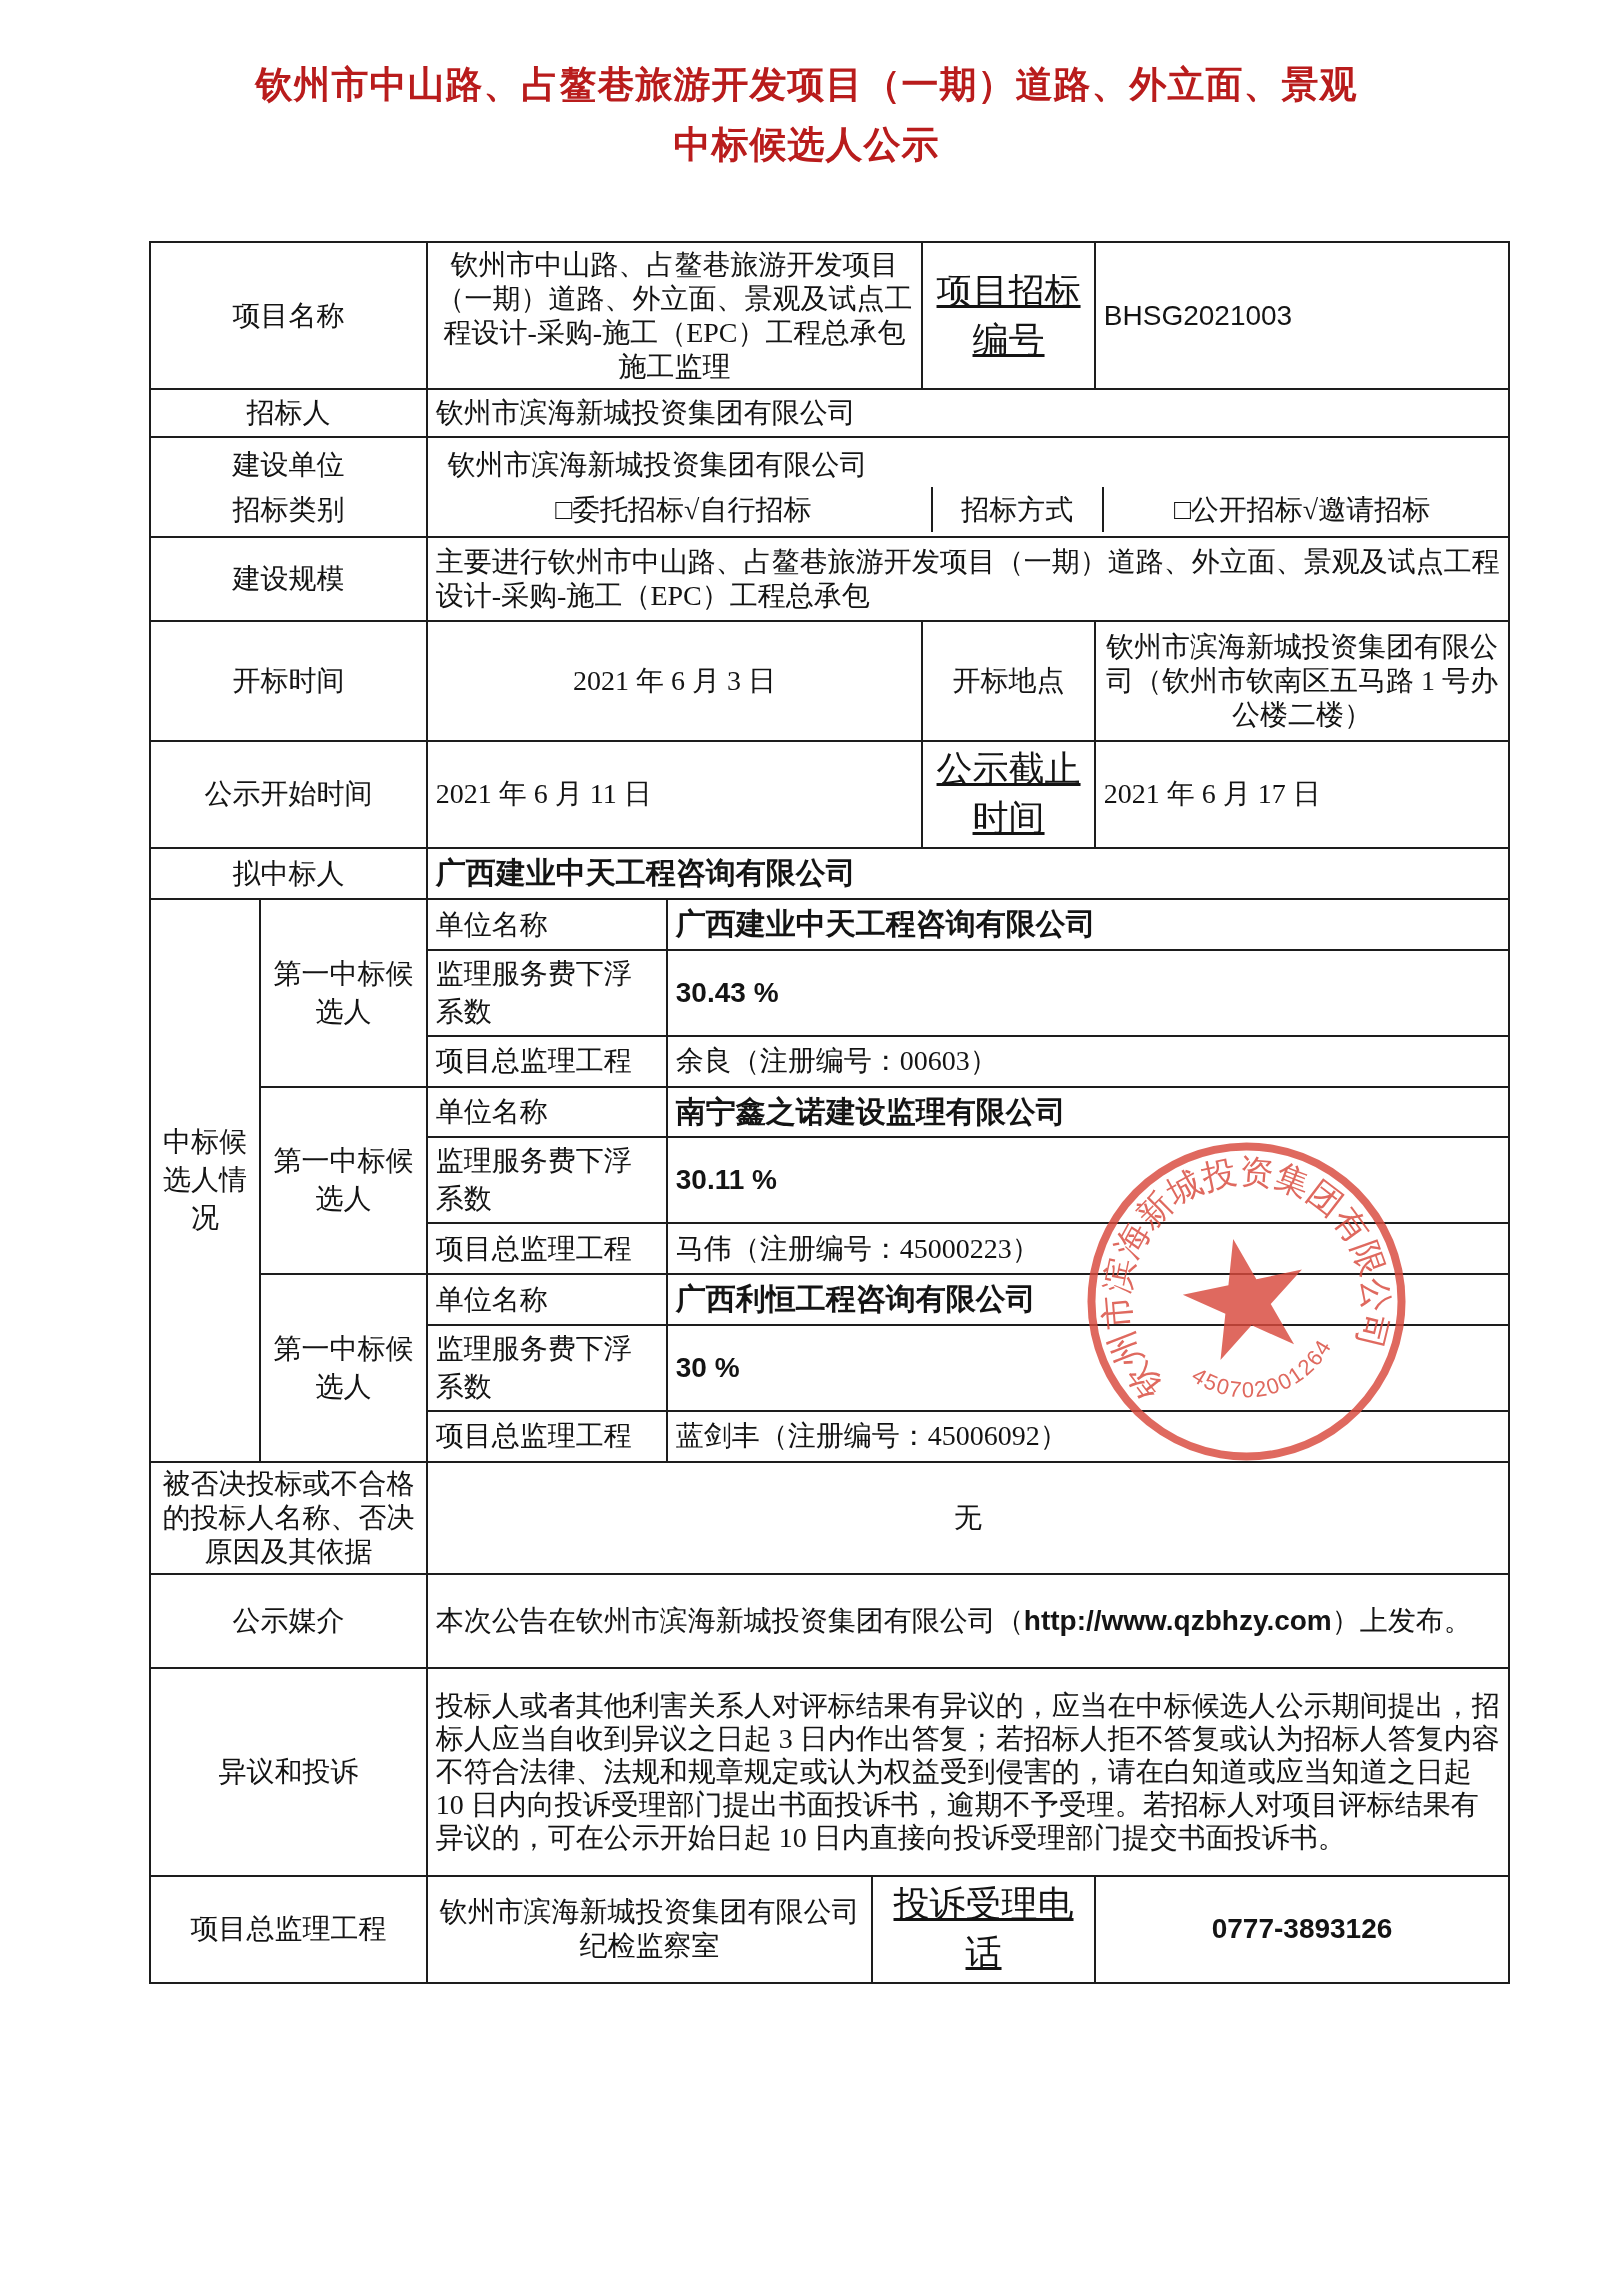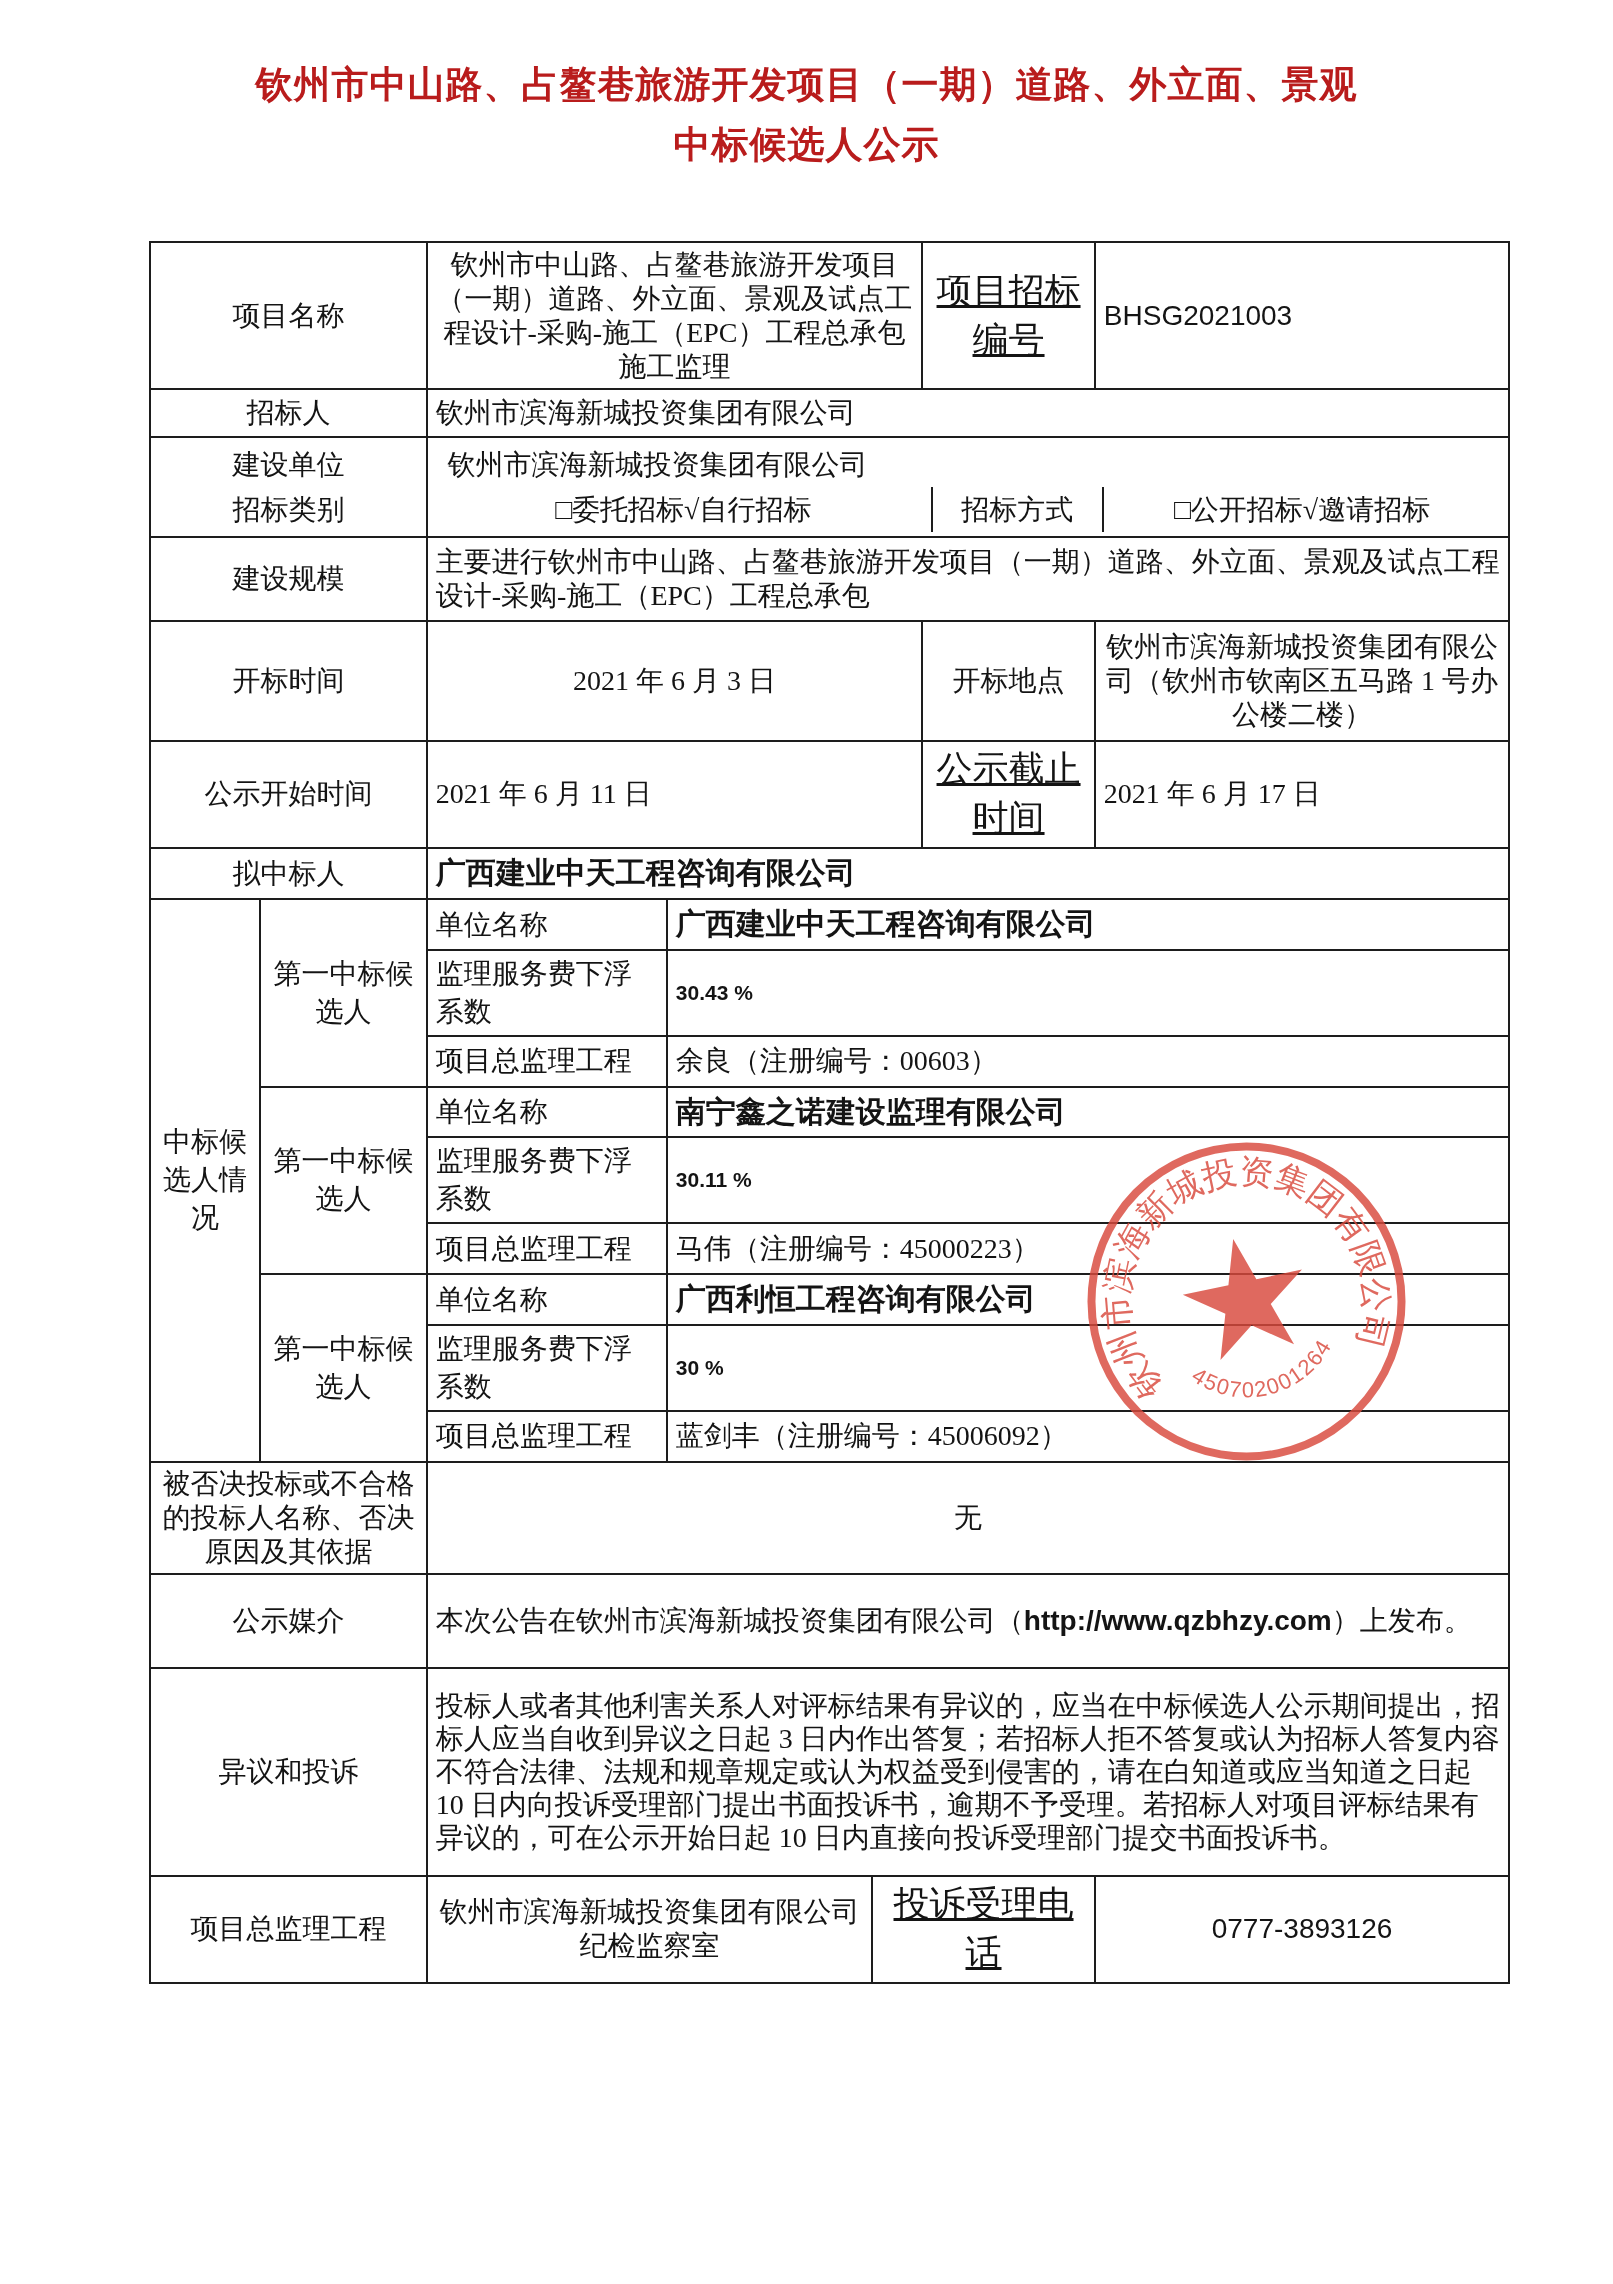--- a/index.html
+++ b/index.html
@@ -29,21 +29,21 @@
   table.main td{
     border:2px solid #1d1d1d;
     vertical-align:middle;
     padding:3.9px 7.8px;
     overflow:hidden;
   }
   td.lbl{text-align:center;padding:3.9px 3.9px;}
   td.val{text-align:left;padding-left:11.8px;}
   td.valc{text-align:center;}
   .bold{font-weight:bold;font-size:30px;}
-  .rate{font-weight:bold;font-size:21px;font-family:"Liberation Sans", sans-serif;}
+  .rate{font-weight:bold;font-size:28px;font-family:"Liberation Sans", sans-serif;}
   .latin{font-family:"Liberation Sans", sans-serif;font-size:28px;}
   td.tight{padding:2px 1px;font-size:36px;text-decoration:underline;}
   td.nopad{padding:0;}
   
   .stack2 > div{height:45px;line-height:45px;}
   .comborow{display:flex;flex-direction:column;width:100%;}
   .comborow .r1{height:45px;line-height:45px;text-align:left;padding-left:11.8px;}
   .comborow .r2{height:45px;line-height:45px;display:flex;}
   .comborow .r2 .seg1{width:495px;text-align:center;}
   .comborow .r2 .seg2{width:173px;text-align:center;border-left:2px solid #1d1d1d;border-right:2px solid #1d1d1d;box-sizing:border-box;}
@@ -191,21 +191,21 @@
 
     <tr style="height:208px">
       <td colspan="2" class="lbl">异议和投诉</td>
       <td colspan="5" class="objtext">投标人或者其他利害关系人对评标结果有异议的，应当在中标候选人公示期间提出，招标人应当自收到异议之日起 3 日内作出答复；若招标人拒不答复或认为招标人答复内容不符合法律、法规和规章规定或认为权益受到侵害的，请在白知道或应当知道之日起 10 日内向投诉受理部门提出书面投诉书，逾期不予受理。若招标人对项目评标结果有异议的，可在公示开始日起 10 日内直接向投诉受理部门提交书面投诉书。</td>
     </tr>
 
     <tr style="height:98px">
       <td colspan="2" class="lbl">项目总监理工程</td>
       <td colspan="2" class="valc para">钦州市滨海新城投资集团有限公司纪检监察室</td>
       <td colspan="2" class="lbl tight">投诉受理电话</td>
-      <td class="valc latin" style="font-weight:normal;">0777-3893126</td>
+      <td class="valc latin" style="font-weight:bold;">0777-3893126</td>
     </tr>
   </tbody>
     </table>
 
   <svg class="stamp" viewBox="0 0 345 345">
     <g transform="rotate(-12 172.5 172.5)">
       <circle cx="172.5" cy="172.5" r="155" fill="none" stroke-width="8" stroke="#d9493c"></circle>
       <polygon points="172.5,108.5 158.2,152.8 111.6,152.7 149.3,180 134.9,224.3 172.5,196.9 210.1,224.3 195.7,180 233.4,152.7 186.8,152.8" fill="#d9493c"></polygon>
       <defs>
         <path id="seal-top-arc" d="M 75.9,240.2 A 118,118 0 1 1 269.1,240.2" fill="none"></path>

